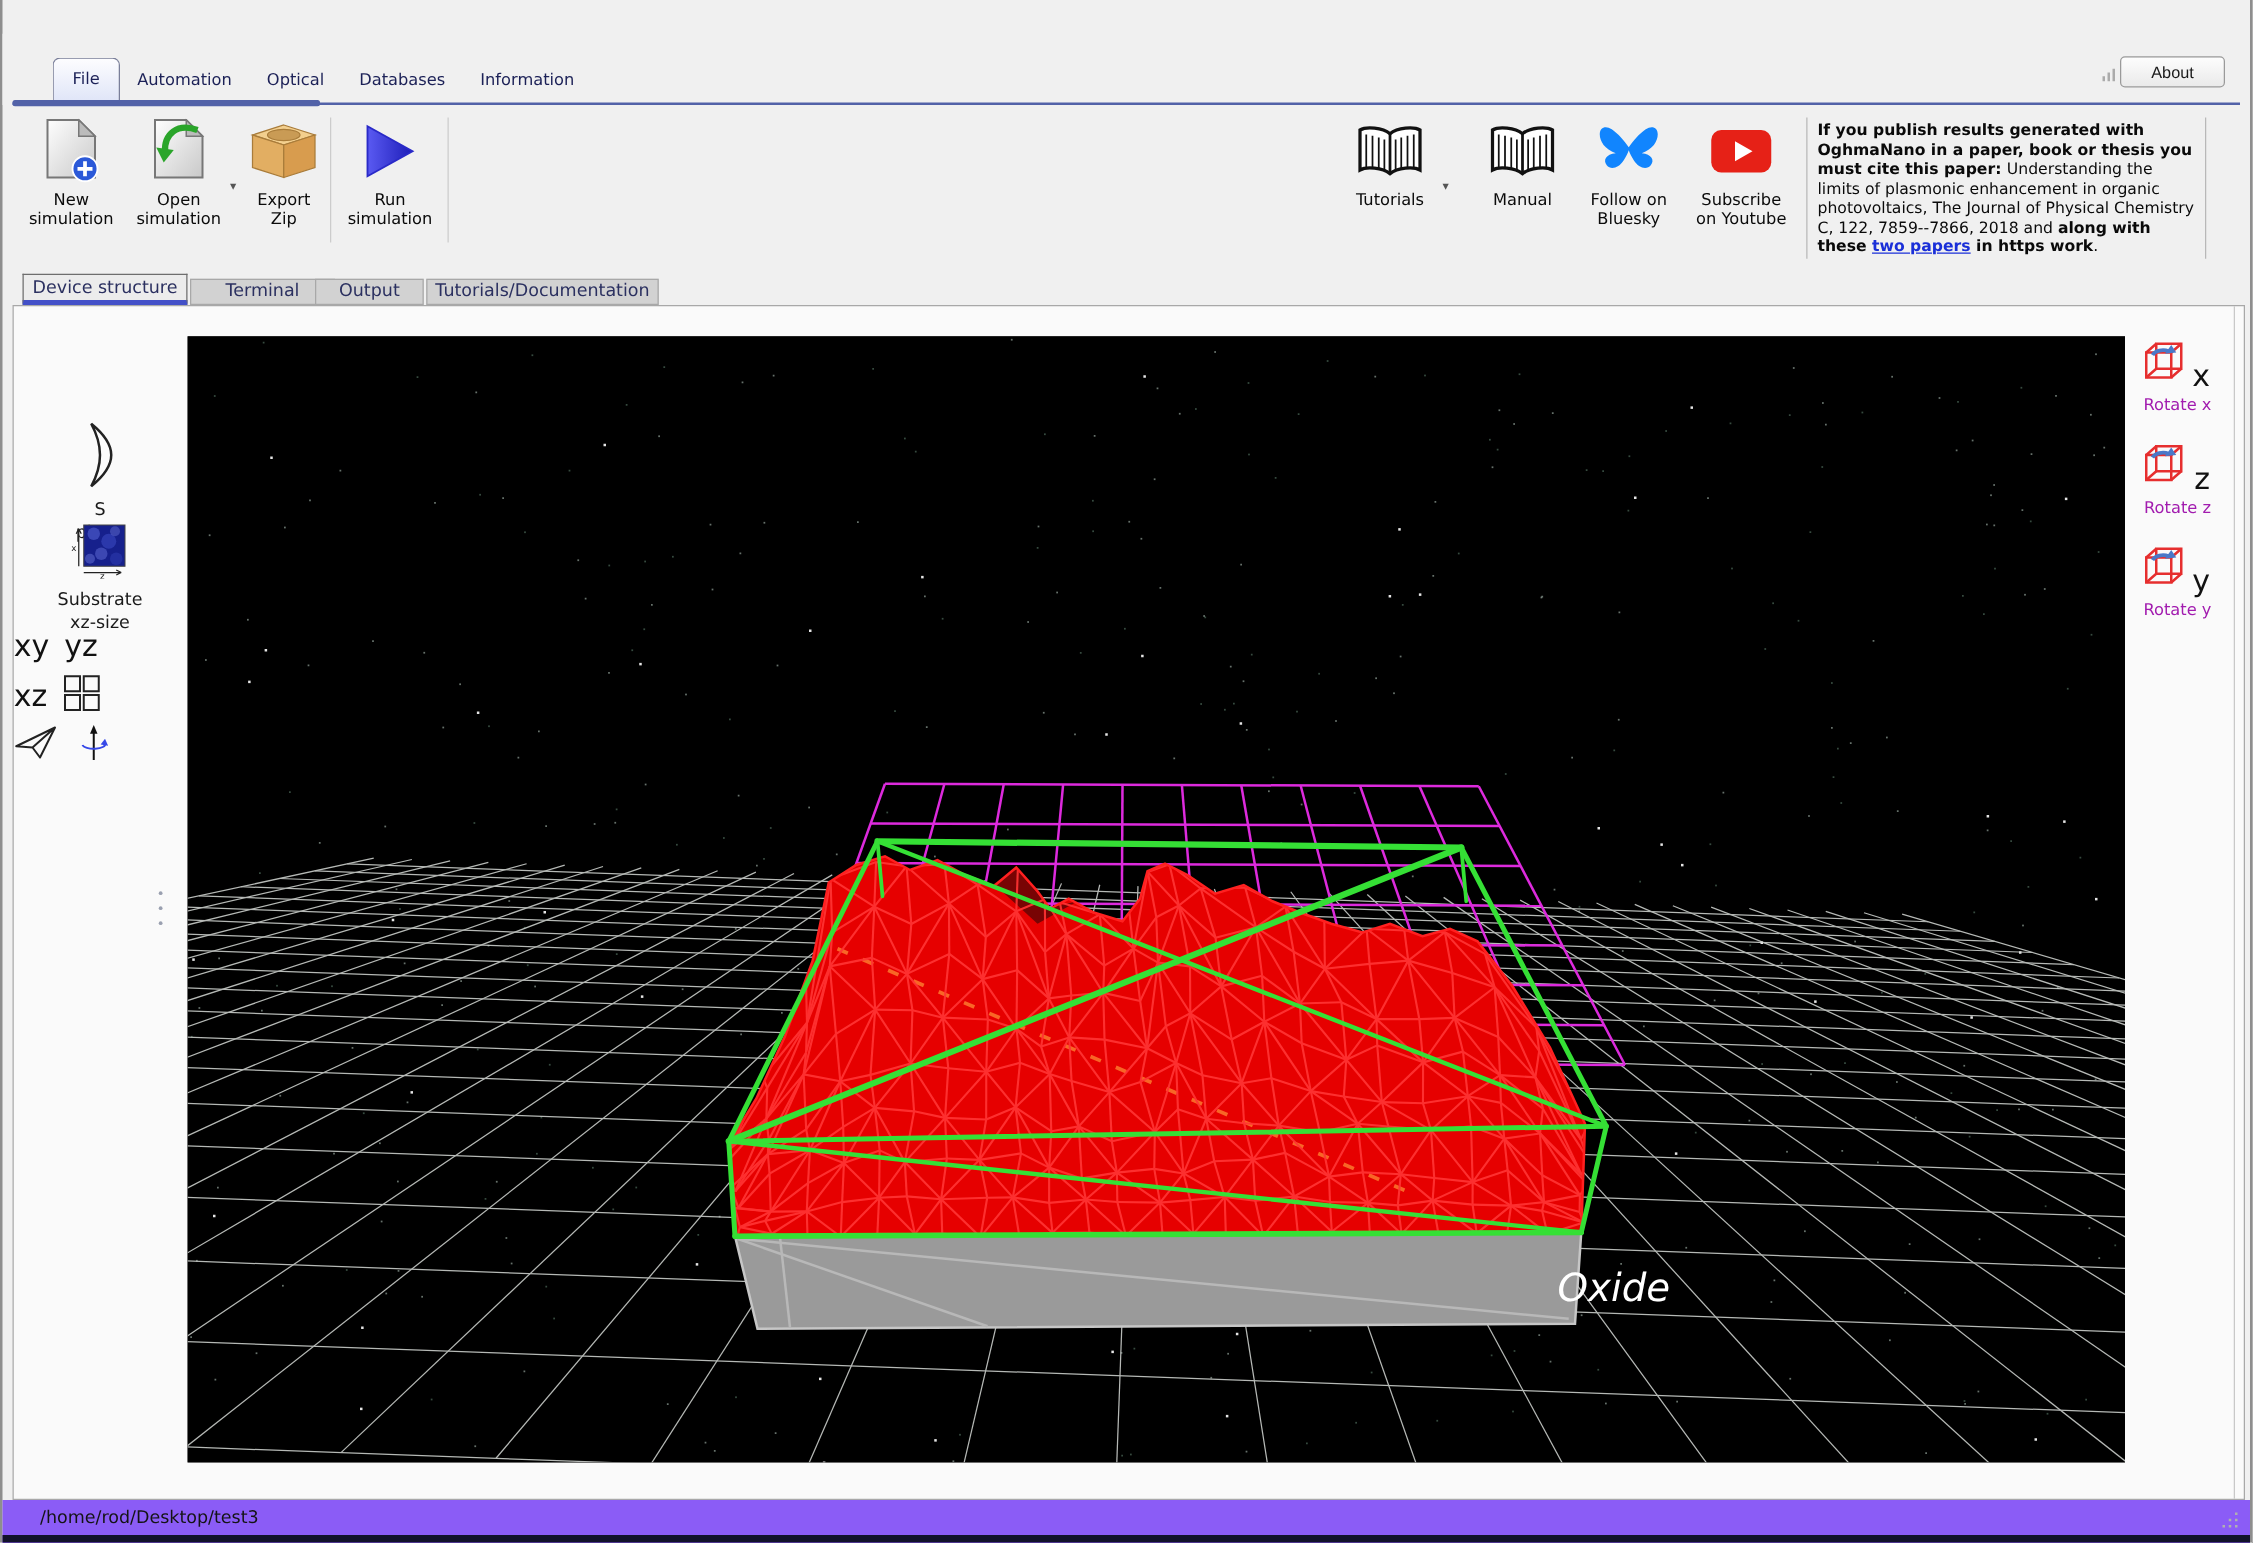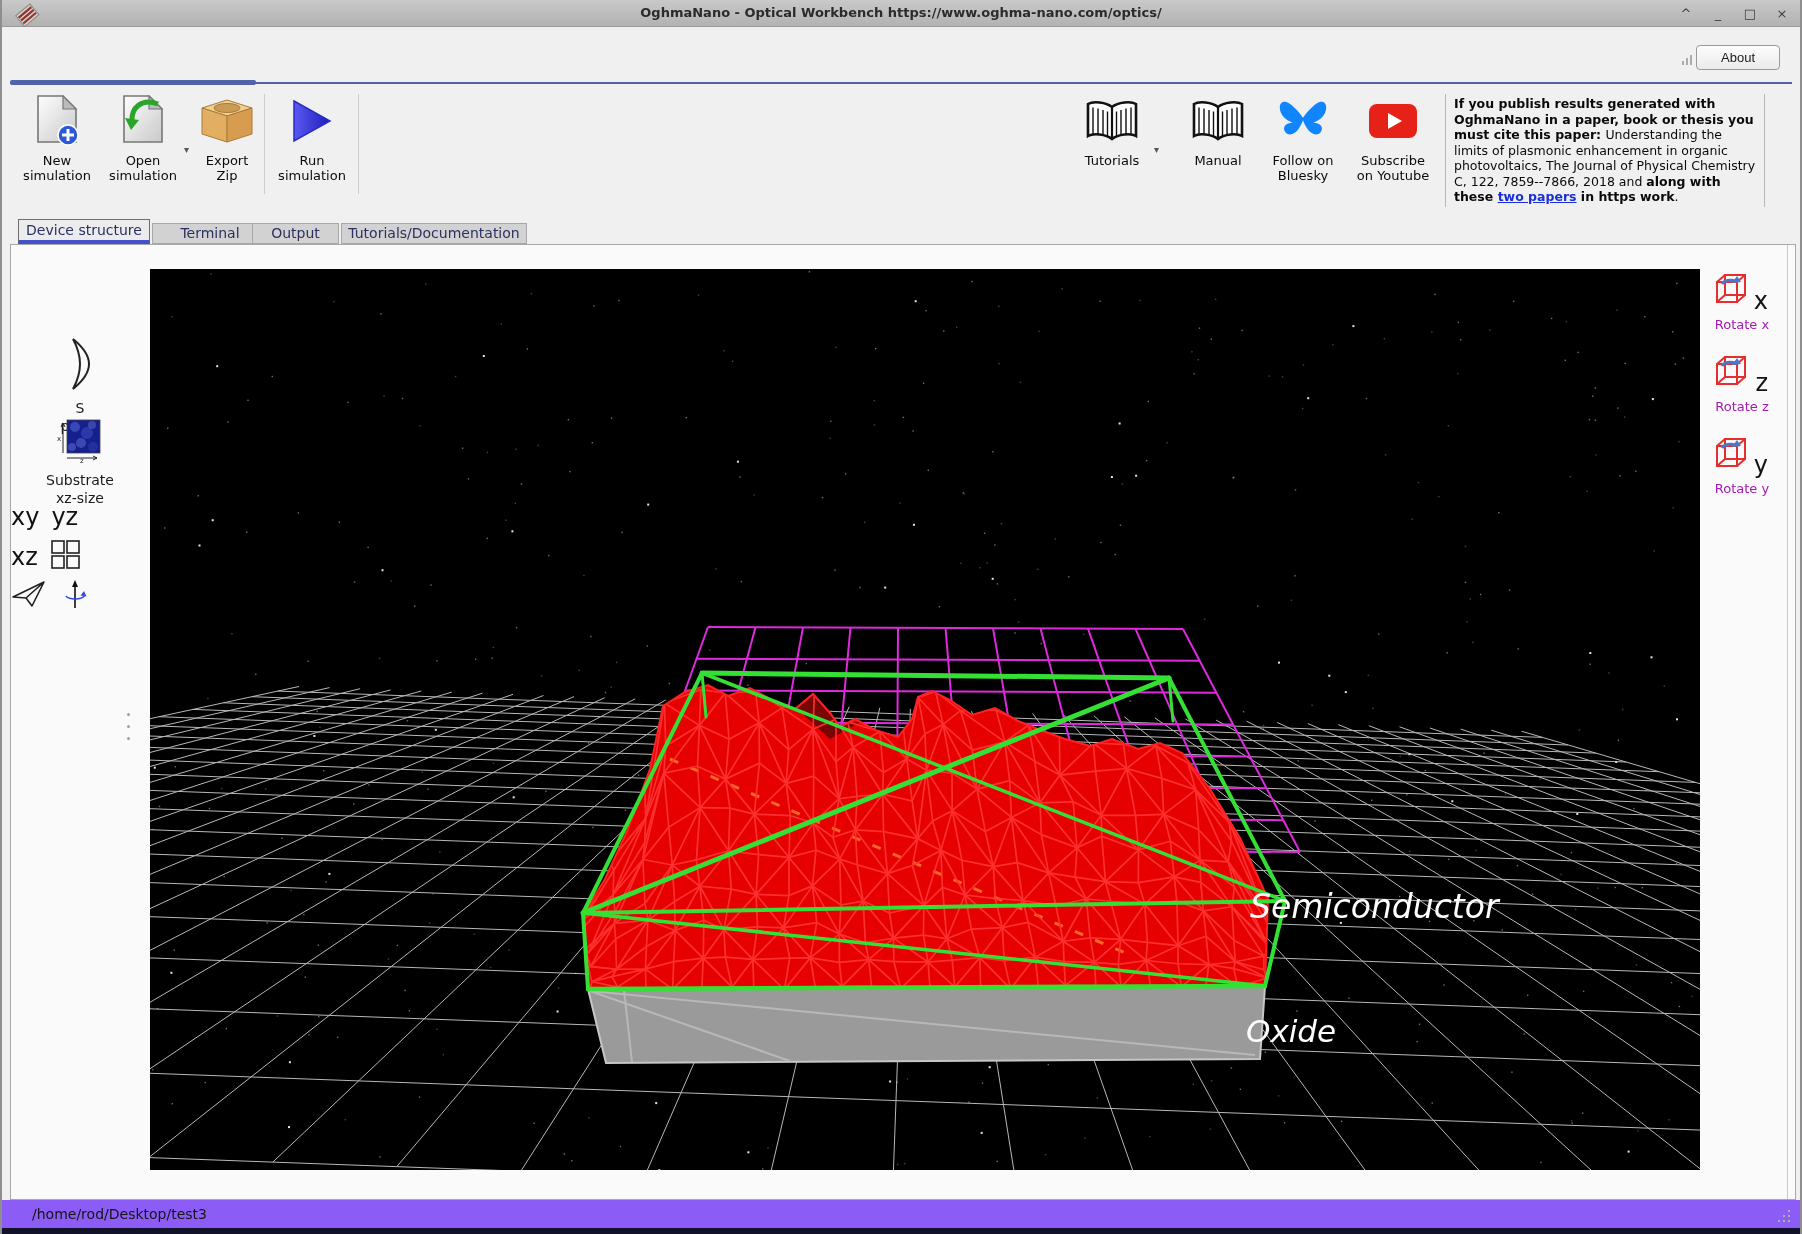--- a/index.html
+++ b/index.html
@@ -76,39 +76,29 @@
   .status-path { position:absolute; left:30px; top:6px; font-size:14px; color:#141414; }
   .resize-grip { position:absolute; right:10px; top:8px; width:14px; height:14px; }
   .resize-grip i { position:absolute; width:2px; height:2px; background:#b0b0b0; }
   .bottom-strip { position:absolute; left:0; right:0; top:1228px; height:6px; background:#12122b; }
 </style>
 </head>
 <body>
 
 <div class="window">
 
-  <div class="titlebar">
-    <span class="logo">
-      <svg width="26" height="26" viewBox="0 0 28 28">
-        <g transform="rotate(-40 14 15)">
-          <rect x="4" y="8" width="20" height="15" fill="#d9cfc2" stroke="#868686"></rect>
-          <path d="M5,11.5 H23 M5,15.5 H23 M5,19.5 H23" stroke="#8a3636" stroke-width="2.4"></path>
-        </g>
-      </svg>
-    </span>
-    <div class="title-text">OghmaNano - Optical Workbench https://www.oghma-nano.com/optics/</div>
-    <div class="win-controls">
-      <span class="win-btn">^</span>
-      <span class="win-btn">_</span>
-      <span class="win-btn">□</span>
-      <span class="win-btn">×</span>
+
+  <div class="menubar">
+    <div class="menu-items">
+      <span class="menu-item active">File</span>
+      <span class="menu-item">Automation</span>
+      <span class="menu-item">Optical</span>
+      <span class="menu-item">Databases</span>
+      <span class="menu-item">Information</span>
     </div>
-  </div>
-
-  <div class="menubar">
     <span class="sizegrip-bars">
       <i style="height:4px"></i>
         <i style="height:7px"></i>
         <i style="height:10px"></i>
     </span>
     <button class="about-btn">About</button>
   </div>
   <div class="blue-rule"></div>
   <div class="blue-rule-thick"></div>
 
@@ -1501,21 +1491,20 @@
             <line x1="433" y1="644" x2="1019" y2="409" stroke="#35e035" stroke-width="5"></line>
             <line x1="552" y1="404" x2="1135" y2="632" stroke="#35e035" stroke-width="3.5"></line>
             <line x1="433" y1="644" x2="438" y2="720" stroke="#35e035" stroke-width="4"></line>
             <line x1="1135" y1="632" x2="1115" y2="717" stroke="#35e035" stroke-width="4"></line>
             <line x1="438" y1="720" x2="1115" y2="717" stroke="#35e035" stroke-width="4.5"></line>
             <line x1="433" y1="644" x2="1115" y2="717" stroke="#35e035" stroke-width="3.5"></line>
             <line x1="552" y1="404" x2="556" y2="448" stroke="#35e035" stroke-width="3"></line>
             <line x1="1019" y1="409" x2="1023" y2="452" stroke="#35e035" stroke-width="3"></line>
           </g>
         </svg>
-      <div class="scene-label lbl-semi">Semiconductor</div>
       <div class="scene-label lbl-oxide">Oxide</div>
     </div>
 
     <div class="right-col">
       <div class="rot-btn" style="top:28px">
         <div class="rot-icon-wrap">
           <span>
             <svg width="34" height="32" viewBox="0 0 34 32">
               <g fill="none" stroke="#e62e2e" stroke-width="2">
                 <rect x="11" y="2" width="20" height="20"></rect>

